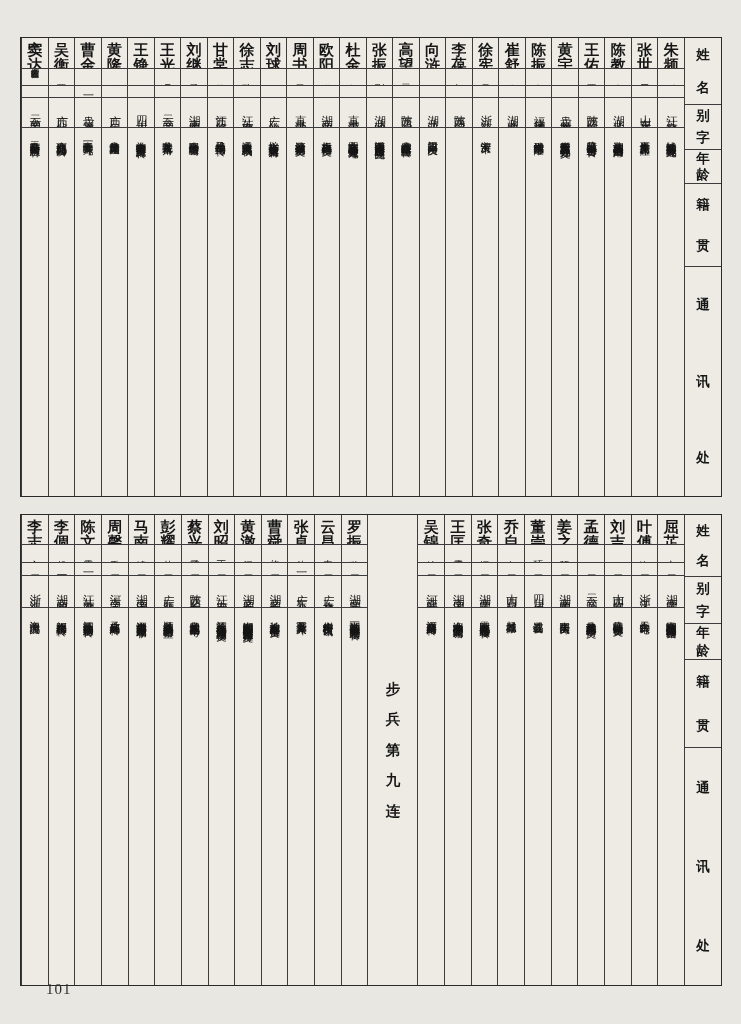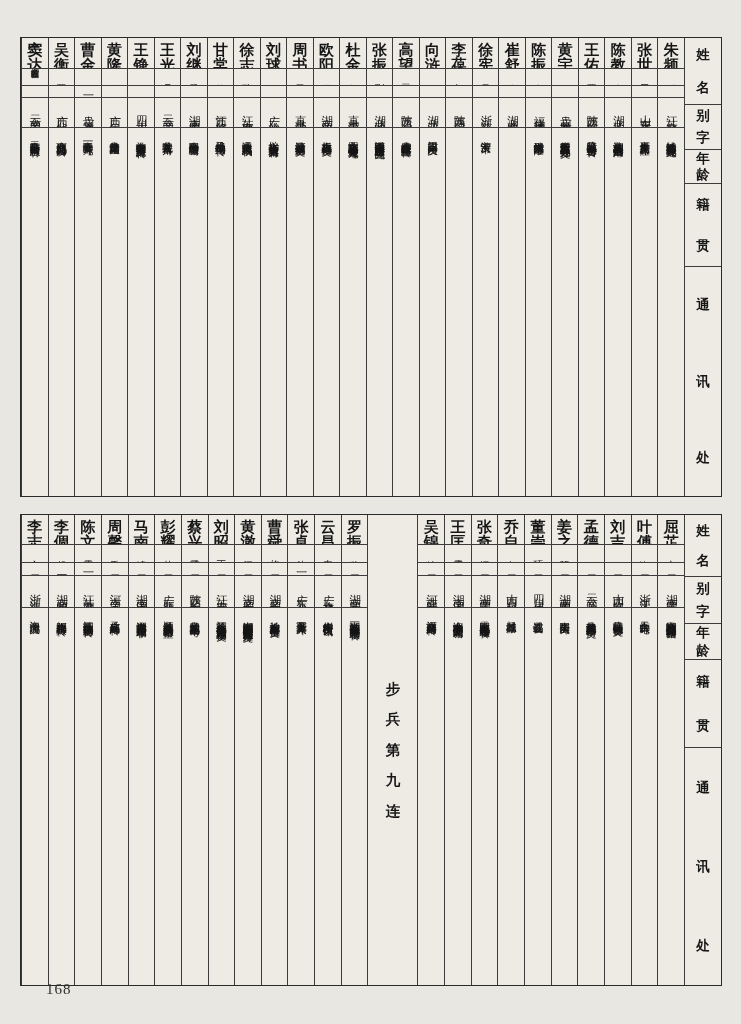--- a/index.html
+++ b/index.html
@@ -965,14 +965,14 @@
           <span class="vtext">二二</span>
         </div>
         <div class="cell r3 origin-cell">
           <span class="vtext">浙江海门</span>
         </div>
         <div class="cell r4 addr-cell">
           <span class="vtext">海门北岸大汾</span>
         </div>
       </div>
     </div>
-  <div class="page-number">168</div>
+  <div class="page-number">101</div>
 </div>
 
 </body></html>

